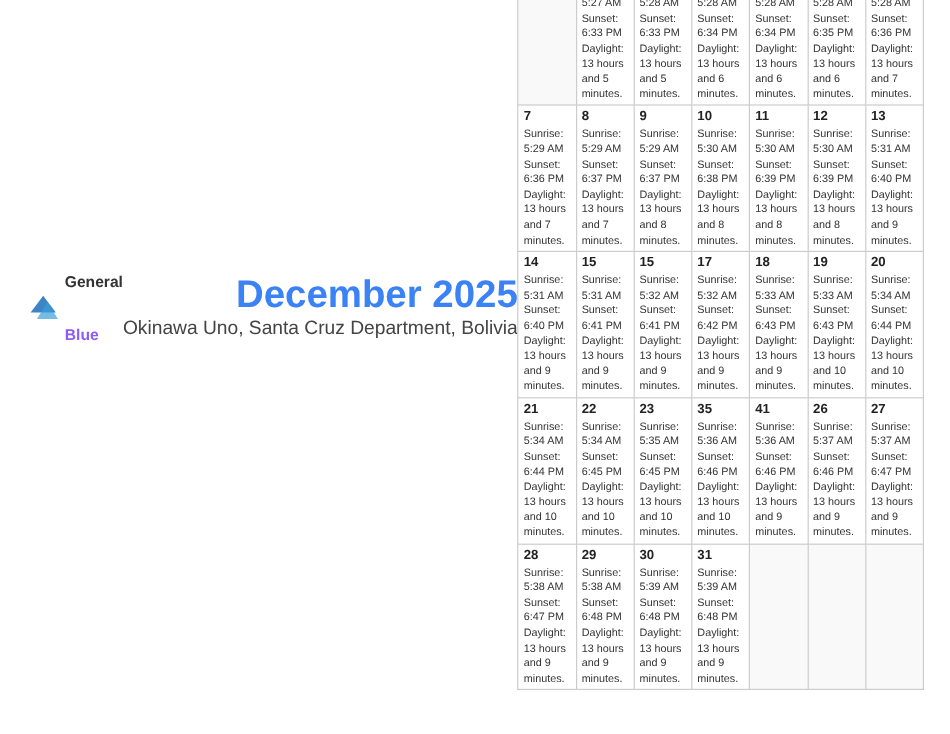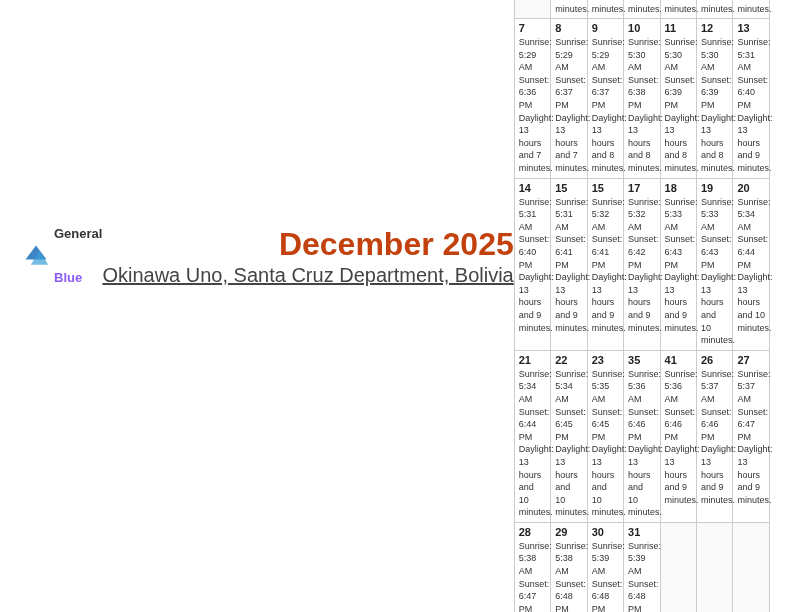--- a/index.html
+++ b/index.html
@@ -42,28 +42,27 @@
       width: 28px;
       height: 28px;
       margin-right: 4px;
     }
     .title-block {
       text-align: right;
     }
     .month-title {
       font-size: 32px;
       font-weight: bold;
-      color: #c2410c;
+      color: #3b82f6;
       line-height: 1.1;
     }
     .subtitle {
-      font-size: 20px;
+      font-size: 16px;
       color: #444;
       margin-top: 2px;
-      text-decoration: underline;
     }
     .calendar {
       flex: 1;
       border: 1px solid #ccc;
       border-collapse: collapse;
       width: 100%;
       table-layout: fixed;
       font-size: 9.5px;
     }
     .calendar th {

